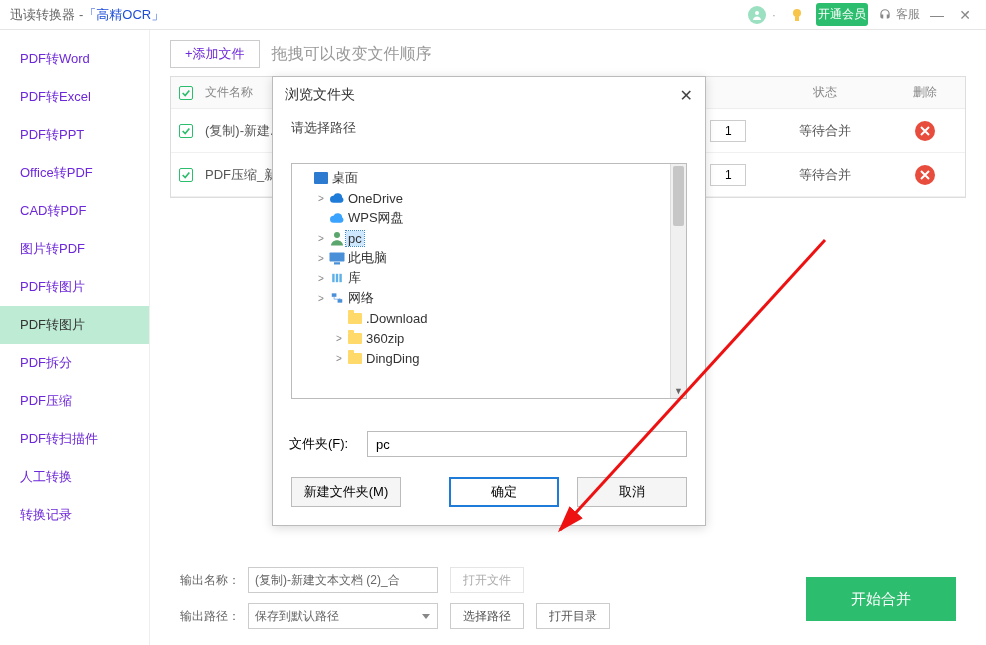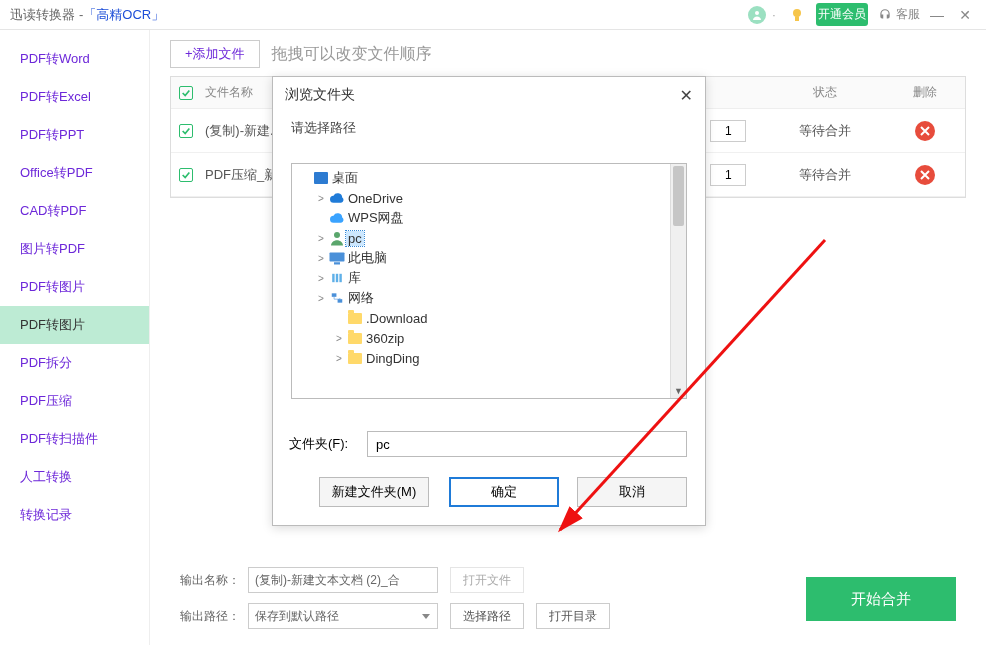--- a/index.html
+++ b/index.html
@@ -75,21 +75,21 @@
 .tree-scroll .thumb{ position:absolute; left:2px; right:2px; top:2px; height:60px; background:#c6c6c6; border-radius:2px;}
 .tree-scroll .arrow{ position:absolute; left:0; right:0; height:14px; display:flex; align-items:center; justify-content:center; font-size:9px; color:#666;}
 .tree-scroll .arrow.up{ top:0;}
 .tree-scroll .arrow.dn{ bottom:0;}
 .folder-row{ display:flex; align-items:center; padding:16px 18px 0 16px; font-size:13px;}
 .folder-row .flabel{ width:78px;}
 .folder-row input{ flex:1; height:26px; border:1px solid #bbb; padding:0 8px; font-size:13px;}
 .dlg-btns{ display:flex; justify-content:flex-end; gap:18px; padding:20px 18px 18px 18px;}
 .dlg-btn{ width:110px; height:30px; border:1px solid #bbb; background:#f5f5f5; font-size:13px;}
 .dlg-btn.primary{ border:2px solid #1f7bd8; background:#fff;}
-.dlg-btns .newf{ margin-right:auto;margin-left:28px;}
+.dlg-btns .newf{ margin-right:auto;}
 
 
 .ic-desktop{ width:14px;height:12px;background:#2d7bd1;border-radius:1px;position:relative;}
 .ic-folder{ width:14px;height:11px;background:#ffd96a;border-radius:1px;position:relative;}
 .ic-folder::before{content:"";position:absolute;left:0;top:-3px;width:6px;height:3px;background:#ffd96a;border-radius:1px 1px 0 0;}
 
 
 .arrow-anno{ position:absolute; pointer-events:none; }
 
 .dash{ color:#aaa; margin:0 4px; }

